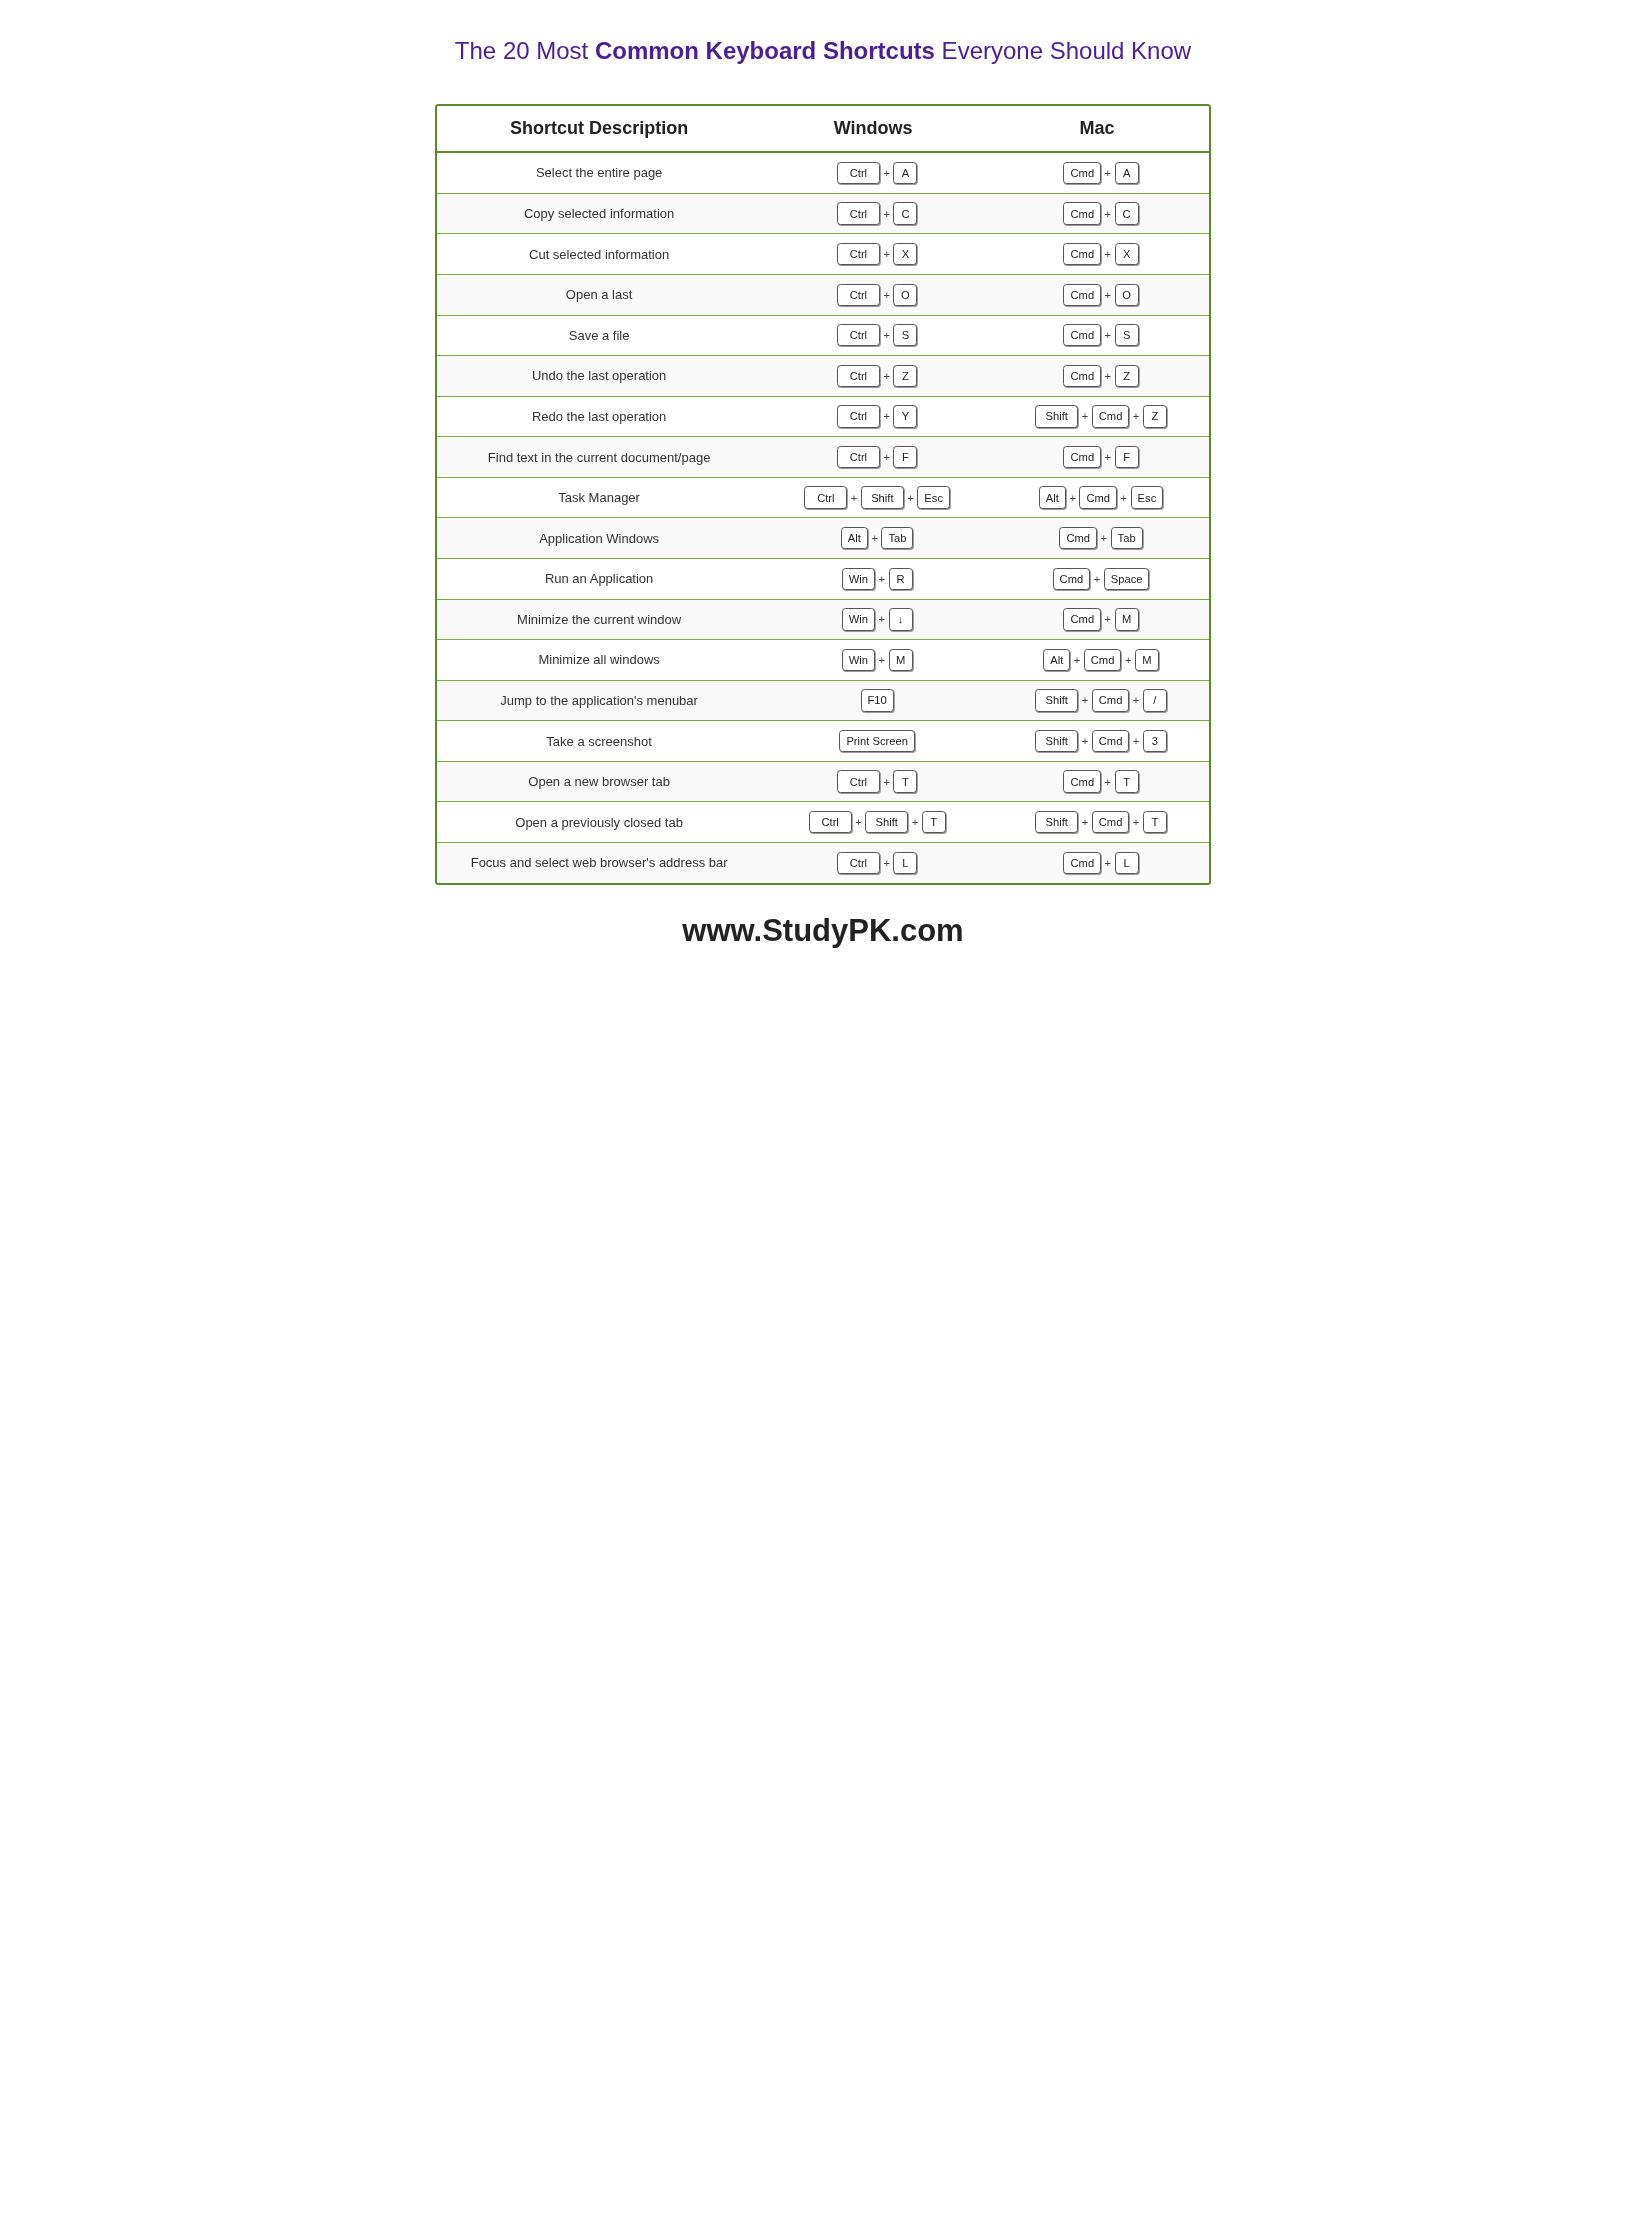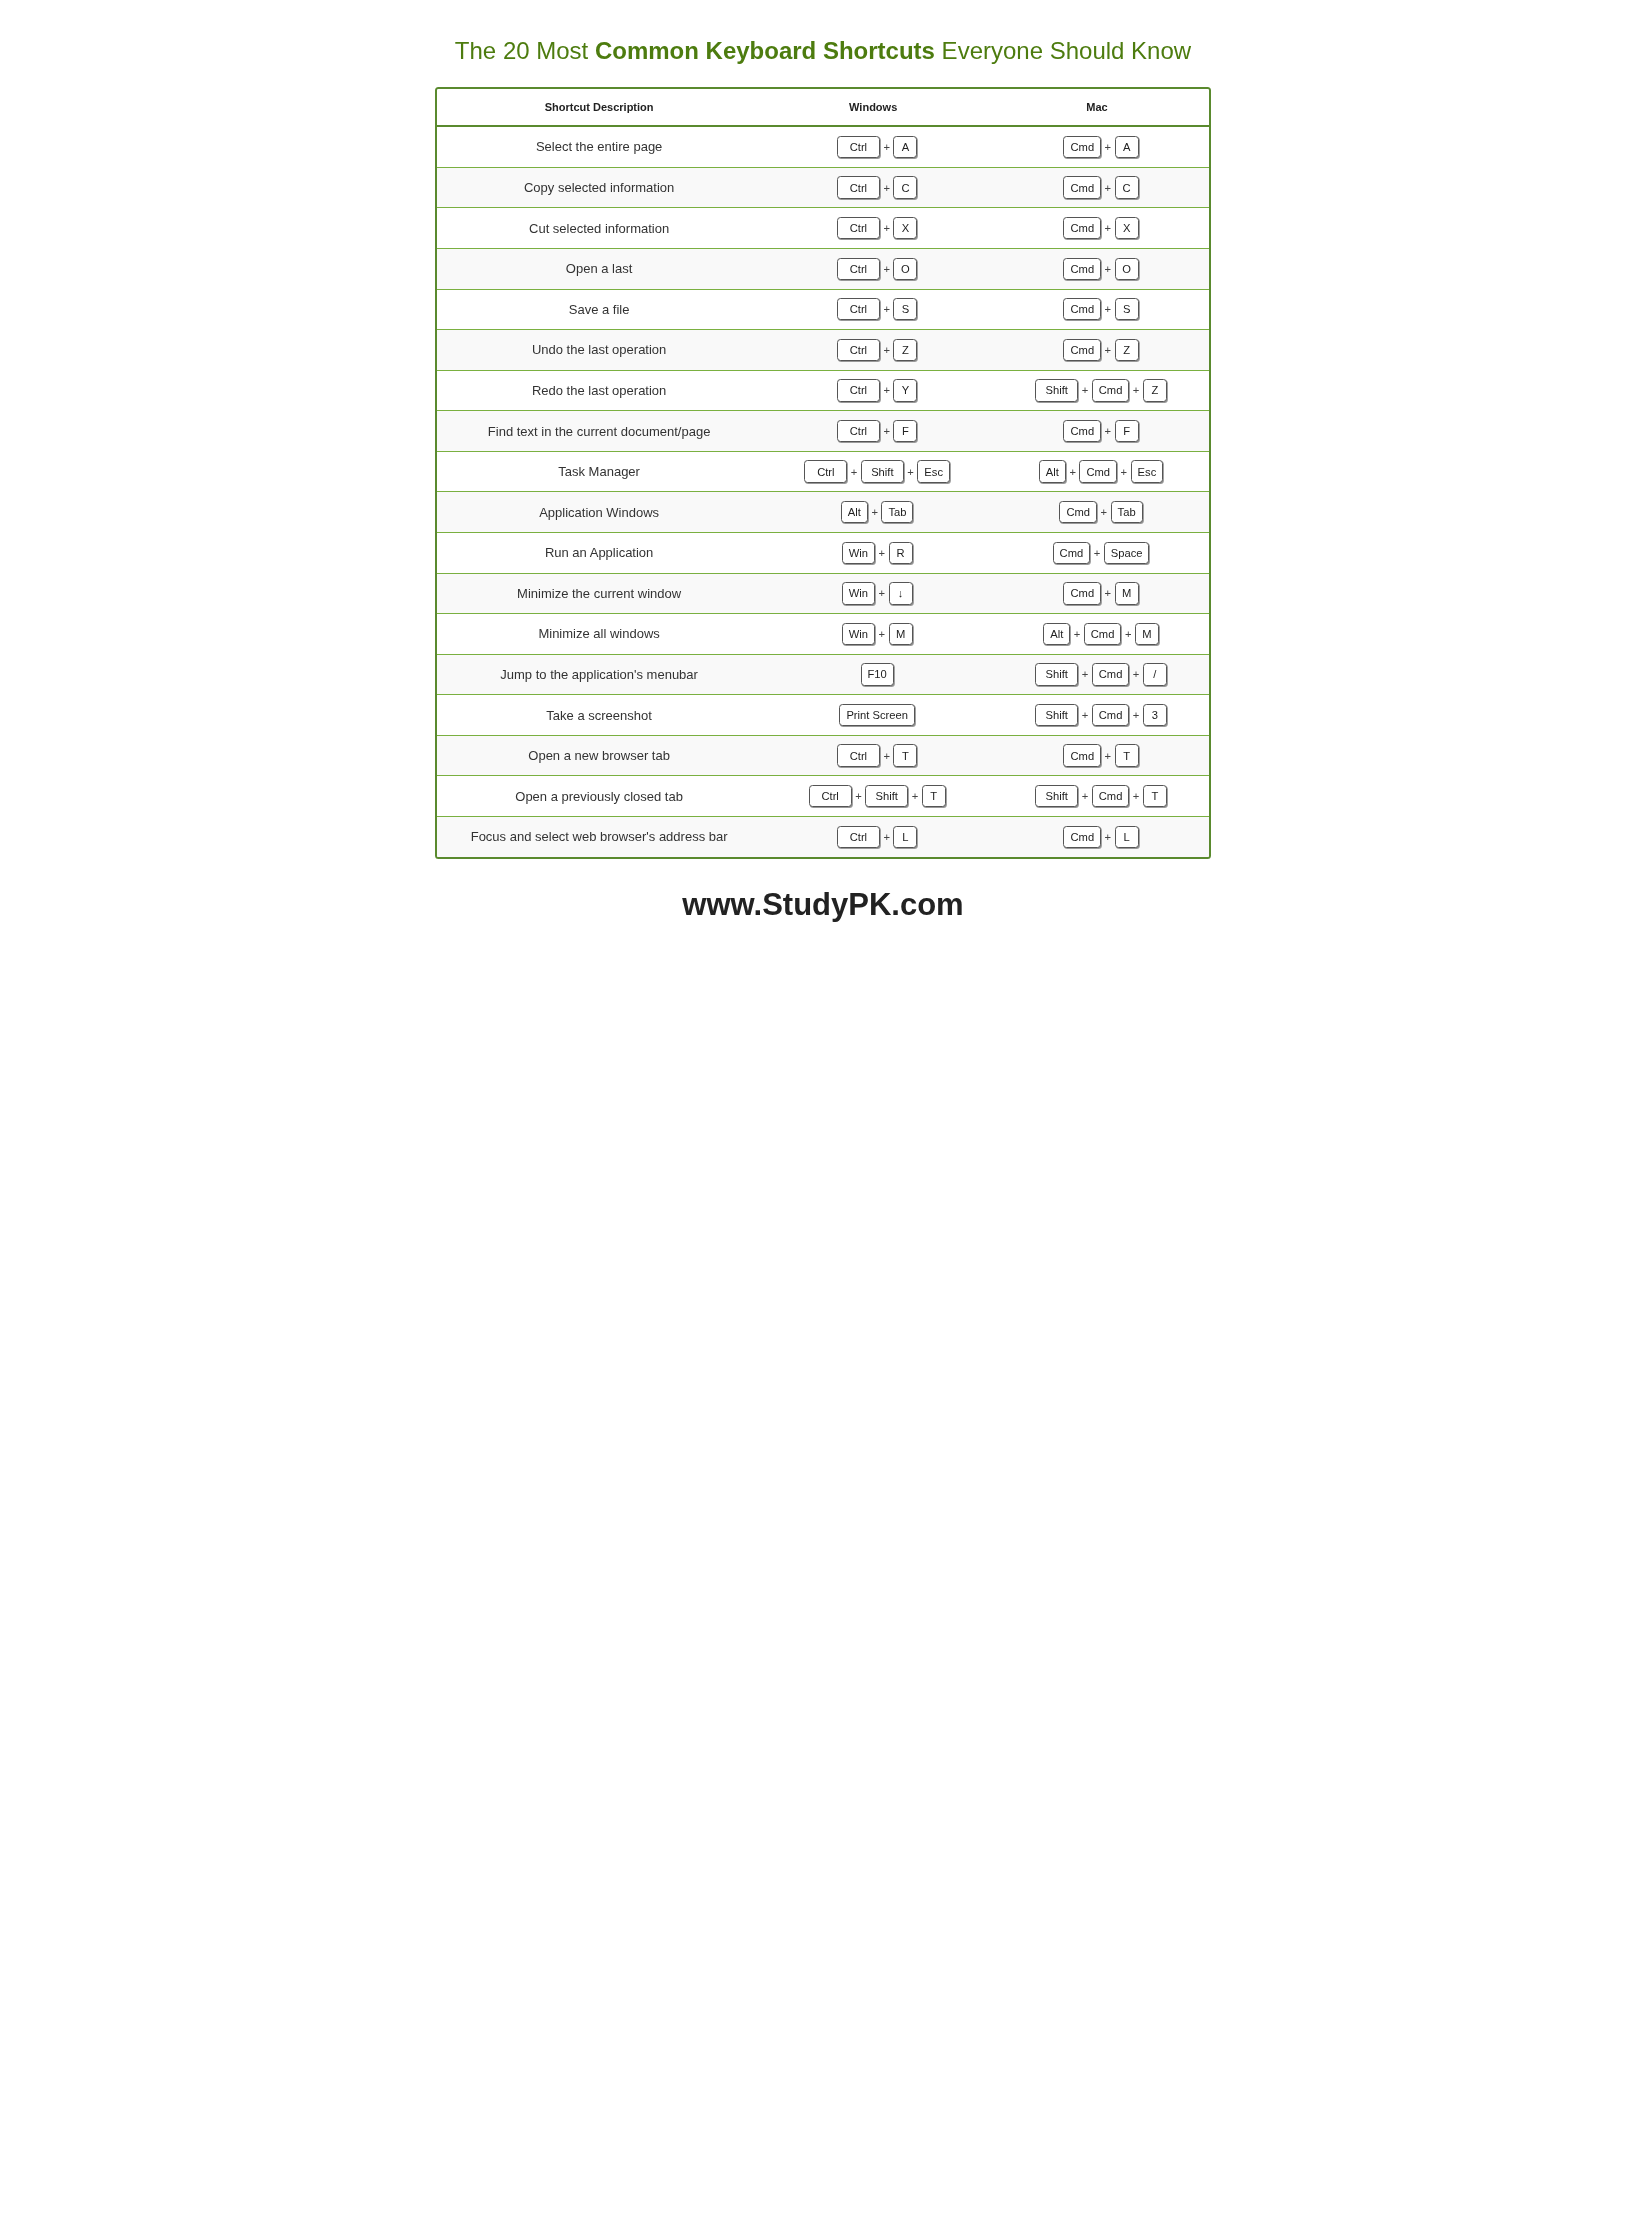--- a/index.html
+++ b/index.html
@@ -13,43 +13,43 @@
       padding: 35px 17px 35px;
     }
     .page-container {
       width: 776px;
       max-width: 100%;
     }
     .main-title {
       text-align: center;
       font-size: 24px;
       font-weight: normal;
-      color: #4d7c0f;
-      margin-bottom: 21px;
+      color: #4c1d95;
+      margin-bottom: 38px;
       line-height: 1.3;
     }
     .main-title strong {
       font-weight: bold;
     }
     .table-wrapper {
       border: 2.6px solid #5a8a2e;
       border-radius: 3.5px;
       overflow: hidden;
     }
     table {
       width: 100%;
       border-collapse: collapse;
     }
     thead tr {
       background: #fff;
       border-bottom: 2.6px solid #5a8a2e;
     }
     thead th {
       padding: 12px 15px;
-      font-size: 11px;
+      font-size: 18px;
       font-weight: bold;
       color: #222;
       text-align: center;
     }
     thead th:first-child {
       text-align: center;
       width: 42%;
     }
     thead th:nth-child(2), thead th:nth-child(3) {
       width: 29%;

